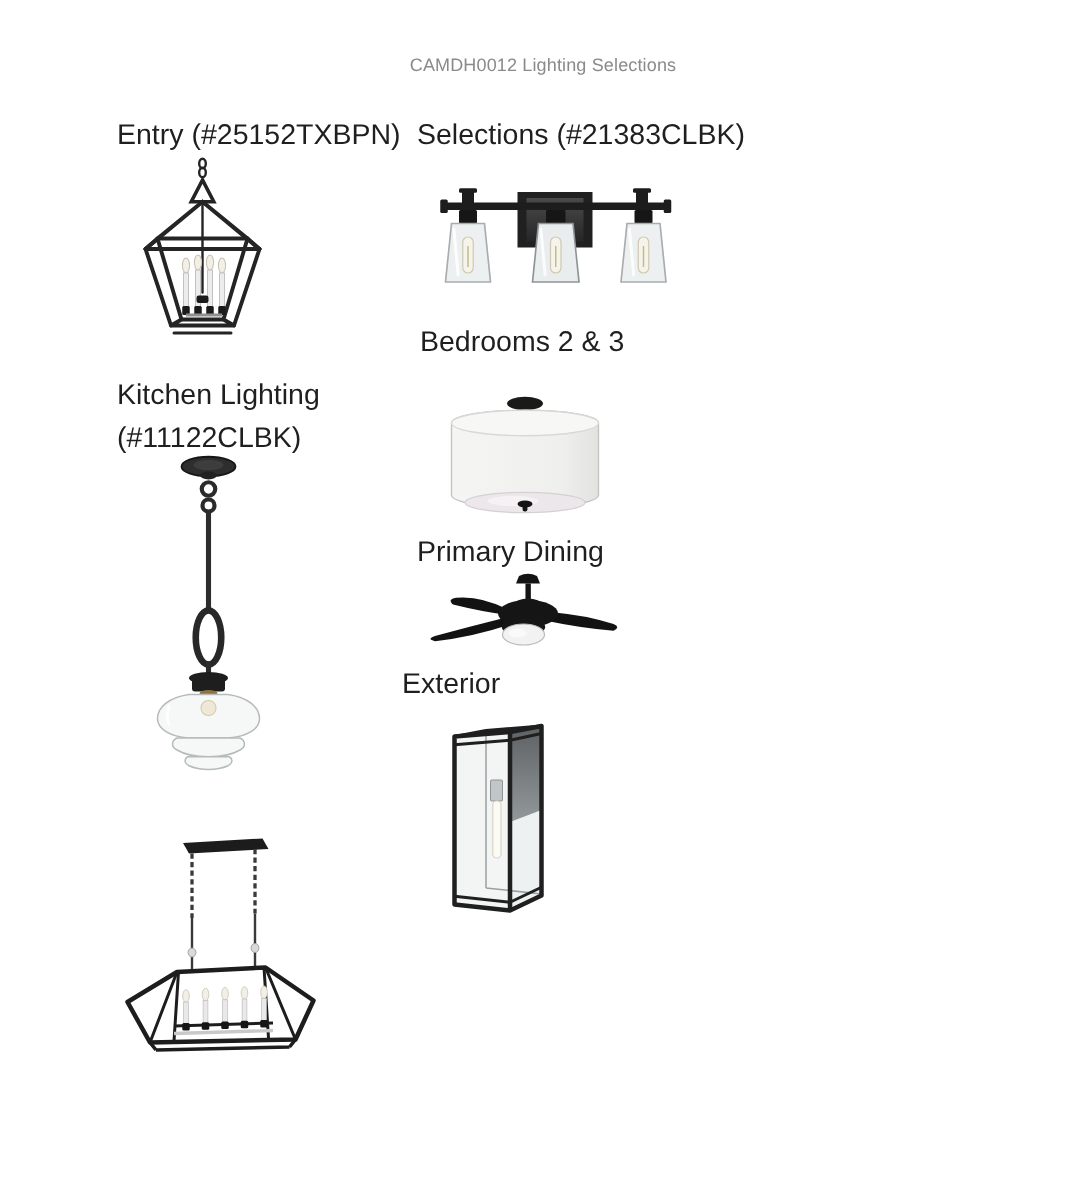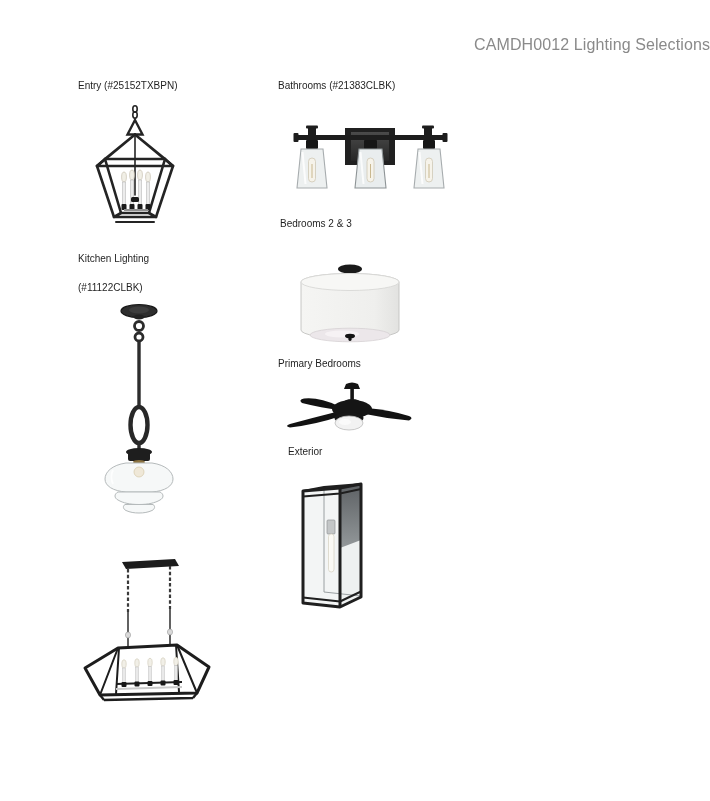--- a/index.html
+++ b/index.html
@@ -1,25 +1,25 @@
 <!DOCTYPE html>
 <html style="--title-color: #8a8a8a; --label-color: #1f1f1f;"><head>
 <meta charset="utf-8">
 <style>
   html,body{margin:0;padding:0;background:#ffffff;}
   #page{
     position:relative;width:710px;height:801px;background:#ffffff;overflow:hidden;
     font-family:"Liberation Sans", sans-serif;
   }
   .doc-title{
-    position:absolute;top:36px;left:0;width:710px;text-align:right;
-    font-size:16px;color:var(--title-color,#8a8a8a);text-indent:14px;letter-spacing:.1px;
+    position:absolute;top:36px;left:0;width:710px;text-align:center;
+    font-size:12px;color:var(--title-color,#8a8a8a);text-indent:14px;letter-spacing:.1px;
   }
   .label{
-    position:absolute;font-size:10px;color:var(--label-color,#1f1f1f);white-space:nowrap;
+    position:absolute;font-size:19px;color:var(--label-color,#1f1f1f);white-space:nowrap;
   }
   .fixture{position:absolute;}
   .fixture svg{display:block;width:100%;height:100%;}
 </style>
 </head>
 <body>
 
 <div id="page">
 
   <div class="doc-title">CAMDH0012 Lighting Selections</div>
@@ -129,21 +129,21 @@
           <rect x="41.5" y="126" width="5" height="5" rx="1"></rect>
             <rect x="54.5" y="125.5" width="5" height="5" rx="1"></rect>
           <rect x="67.5" y="125" width="5" height="5" rx="1"></rect>
             <rect x="80.5" y="124.5" width="5" height="5" rx="1"></rect>
           <rect x="93.5" y="124" width="5" height="5" rx="1"></rect>
         </g>
       </g>
     </svg>
   </div>
 
-  <div class="label" style="left:278px;top:80px;">Bathrooms (#21383CLBK)</div>
+  <div class="label" style="left:278px;top:80px;">Selections (#21383CLBK)</div>
 
   <div class="fixture" style="left:293px;top:120px;width:155px;height:72px;">
     <svg viewBox="0 0 155 72">
       <defs>
         <linearGradient id="bpGrad" x1="0" y1="0" x2="0" y2="1">
           <stop offset="0" stop-color="#4a4a4a"></stop>
             <stop offset="1" stop-color="#262626"></stop>
         </linearGradient>
       </defs>
       <rect x="52" y="8" width="50" height="37" fill="#202020"></rect>
@@ -196,38 +196,38 @@
       <ellipse cx="52" cy="7" rx="12" ry="4.5" fill="#1a1a1a"></ellipse>
       <path d="M3,20 A49,8.5 0 0 1 101,20 L101,68 A49,8.5 0 0 1 3,68 Z" fill="url(#drumGrad)" stroke="#c2c2c0" stroke-width="0.9"></path>
       <ellipse cx="52" cy="20" rx="49" ry="8.5" fill="#f7f7f5" stroke="#d8d8d6" stroke-width="0.9"></ellipse>
       <ellipse cx="52" cy="73" rx="40" ry="6.8" fill="#ece7ea" stroke="#d5d0d3" stroke-width="0.8"></ellipse>
       <ellipse cx="44" cy="72" rx="17" ry="3.4" fill="#f7f3f5" opacity="0.9"></ellipse>
       <ellipse cx="52" cy="74" rx="5" ry="2.3" fill="#141414"></ellipse>
       <rect x="50.4" y="75" width="3.2" height="4" rx="1.4" fill="#141414"></rect>
     </svg>
   </div>
 
-  <div class="label" style="left:278px;top:358px;">Primary Bedrooms</div>
+  <div class="label" style="left:278px;top:358px;">Primary Dining</div>
 
   <div class="fixture" style="left:282px;top:382px;width:132px;height:52px;">
     <svg viewBox="0 0 132 52">
       <path d="M62,7 L64,2 Q70,-1 76,2 L78,7 Z" fill="#141414"></path>
       <rect x="68.3" y="7" width="3.6" height="14" fill="#141414"></rect>
       <path d="M56,24 Q38,15 22,16.5 Q16,17.5 20,21 Q40,26 57,28 Z" fill="#121212"></path>
       <path d="M54,30 Q30,36 8,42 Q2,44 8,45.5 Q34,42.5 59,34 Z" fill="#121212"></path>
       <path d="M85,26 Q108,28 127,34 Q132,36 127,38.5 Q104,36.5 83,32 Z" fill="#121212"></path>
       <ellipse cx="70" cy="21" rx="9" ry="4" fill="#1a1a1a"></ellipse>
       <ellipse cx="70" cy="27" rx="20" ry="9" fill="#151515"></ellipse>
       <ellipse cx="67" cy="36" rx="14.5" ry="6" fill="#161616"></ellipse>
       <ellipse cx="67" cy="41" rx="14" ry="7" fill="#f2f2f2" stroke="#bbbbbb" stroke-width="0.8"></ellipse>
       <ellipse cx="63" cy="40" rx="6" ry="3" fill="#fafafa"></ellipse>
     </svg>
   </div>
 
-  <div class="label" style="left:288px;top:446px;">Exterior</div>
+  <div class="label" style="left:268px;top:446px;">Exterior</div>
 
   <div class="fixture" style="left:300px;top:478px;width:68px;height:135px;">
     <svg viewBox="0 0 68 135">
       <defs>
         <linearGradient id="panelGrad" x1="0" y1="0" x2="0" y2="1">
           <stop offset="0" stop-color="#5d6164"></stop>
             <stop offset="1" stop-color="#93989a"></stop>
         </linearGradient>
       </defs>
       <polygon points="3,13 40,10 40,129 3,125" fill="#f3f5f5"></polygon>

